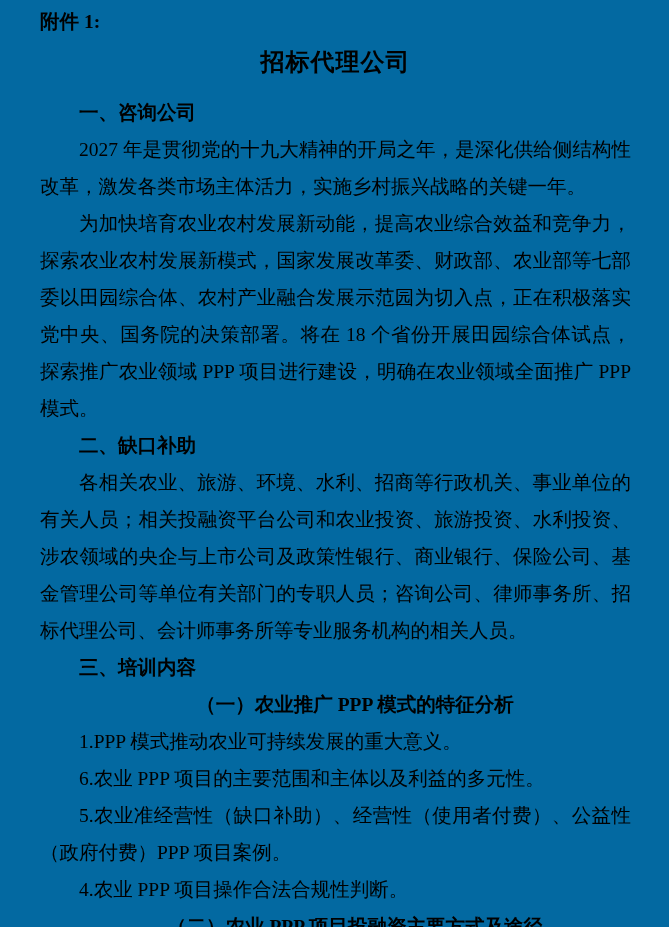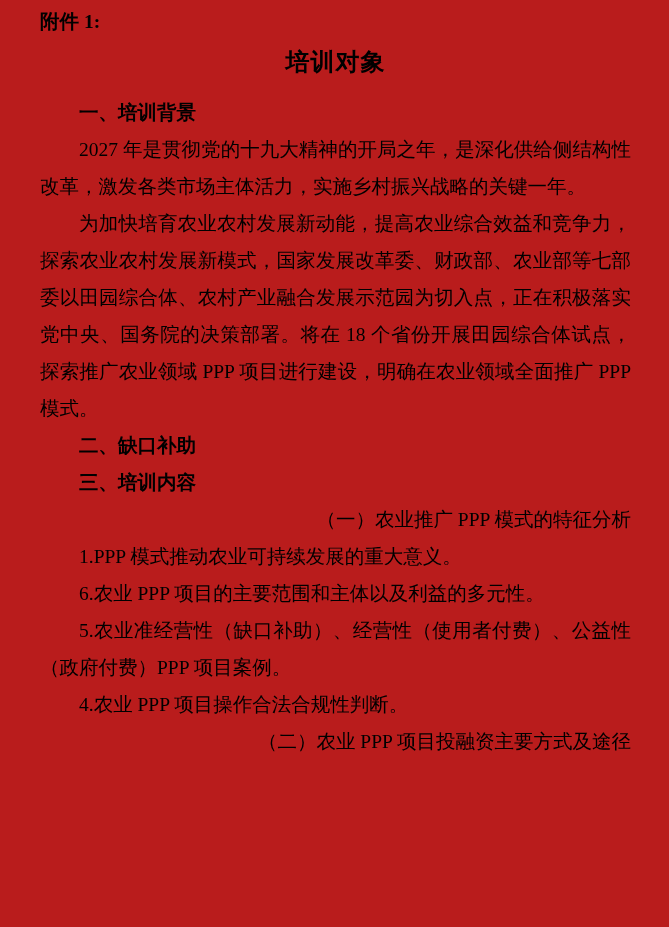--- a/index.html
+++ b/index.html
@@ -4,21 +4,21 @@
 <style>
   * { box-sizing: border-box; }
   html, body {
     margin: 0;
     padding: 0;
     background: #ffffff;
   }
   .page {
     width: 669px;
     height: 927px;
-    background: #b91c1c;
+    background: #0369a1;
     color: #000000;
     padding: 8px 38px 0 40px;
     overflow: hidden;
     font-family: "Liberation Serif", "DejaVu Serif", serif;
     font-size: 19.5px;
   }
   .attachment-label {
     font-weight: bold;
     font-size: 19.5px;
     line-height: 28px;
@@ -39,43 +39,44 @@
     text-indent: 2em;
     text-align: justify;
     text-justify: inter-ideograph;
   }
   .block-h1 {
     font-family: "Liberation Sans", "DejaVu Sans", sans-serif;
     font-weight: bold;
     text-align: left;
   }
   .block-h2 {
-    font-weight: normal;
-    text-align: right;
+    font-weight: bold;
+    text-align: center;
   }
   .block-li {
   }
 </style>
 </head>
 <body>
 
 <div class="page">
 
   <p class="attachment-label">附件 1:</p>
 
-  <h1 class="doc-title">培训对象</h1>
+  <h1 class="doc-title">招标代理公司</h1>
 
-  <p class="block block-h1">一、培训背景</p>
+  <p class="block block-h1">一、咨询公司</p>
 
   <p class="block block-p">2027 年是贯彻党的十九大精神的开局之年，是深化供给侧结构性改革，激发各类市场主体活力，实施乡村振兴战略的关键一年。</p>
 
   <p class="block block-p">为加快培育农业农村发展新动能，提高农业综合效益和竞争力，探索农业农村发展新模式，国家发展改革委、财政部、农业部等七部委以田园综合体、农村产业融合发展示范园为切入点，正在积极落实党中央、国务院的决策部署。将在 18 个省份开展田园综合体试点，探索推广农业领域 PPP 项目进行建设，明确在农业领域全面推广 PPP 模式。</p>
 
   <p class="block block-h1">二、缺口补助</p>
 
+  <p class="block block-p">各相关农业、旅游、环境、水利、招商等行政机关、事业单位的有关人员；相关投融资平台公司和农业投资、旅游投资、水利投资、涉农领域的央企与上市公司及政策性银行、商业银行、保险公司、基金管理公司等单位有关部门的专职人员；咨询公司、律师事务所、招标代理公司、会计师事务所等专业服务机构的相关人员。</p>
 
   <p class="block block-h1">三、培训内容</p>
 
   <p class="block block-h2">（一）农业推广 PPP 模式的特征分析</p>
 
   <p class="block block-li">1.PPP 模式推动农业可持续发展的重大意义。</p>
 
   <p class="block block-li">6.农业 PPP 项目的主要范围和主体以及利益的多元性。</p>
 
   <p class="block block-li">5.农业准经营性（缺口补助）、经营性（使用者付费）、公益性（政府付费）PPP 项目案例。</p>

